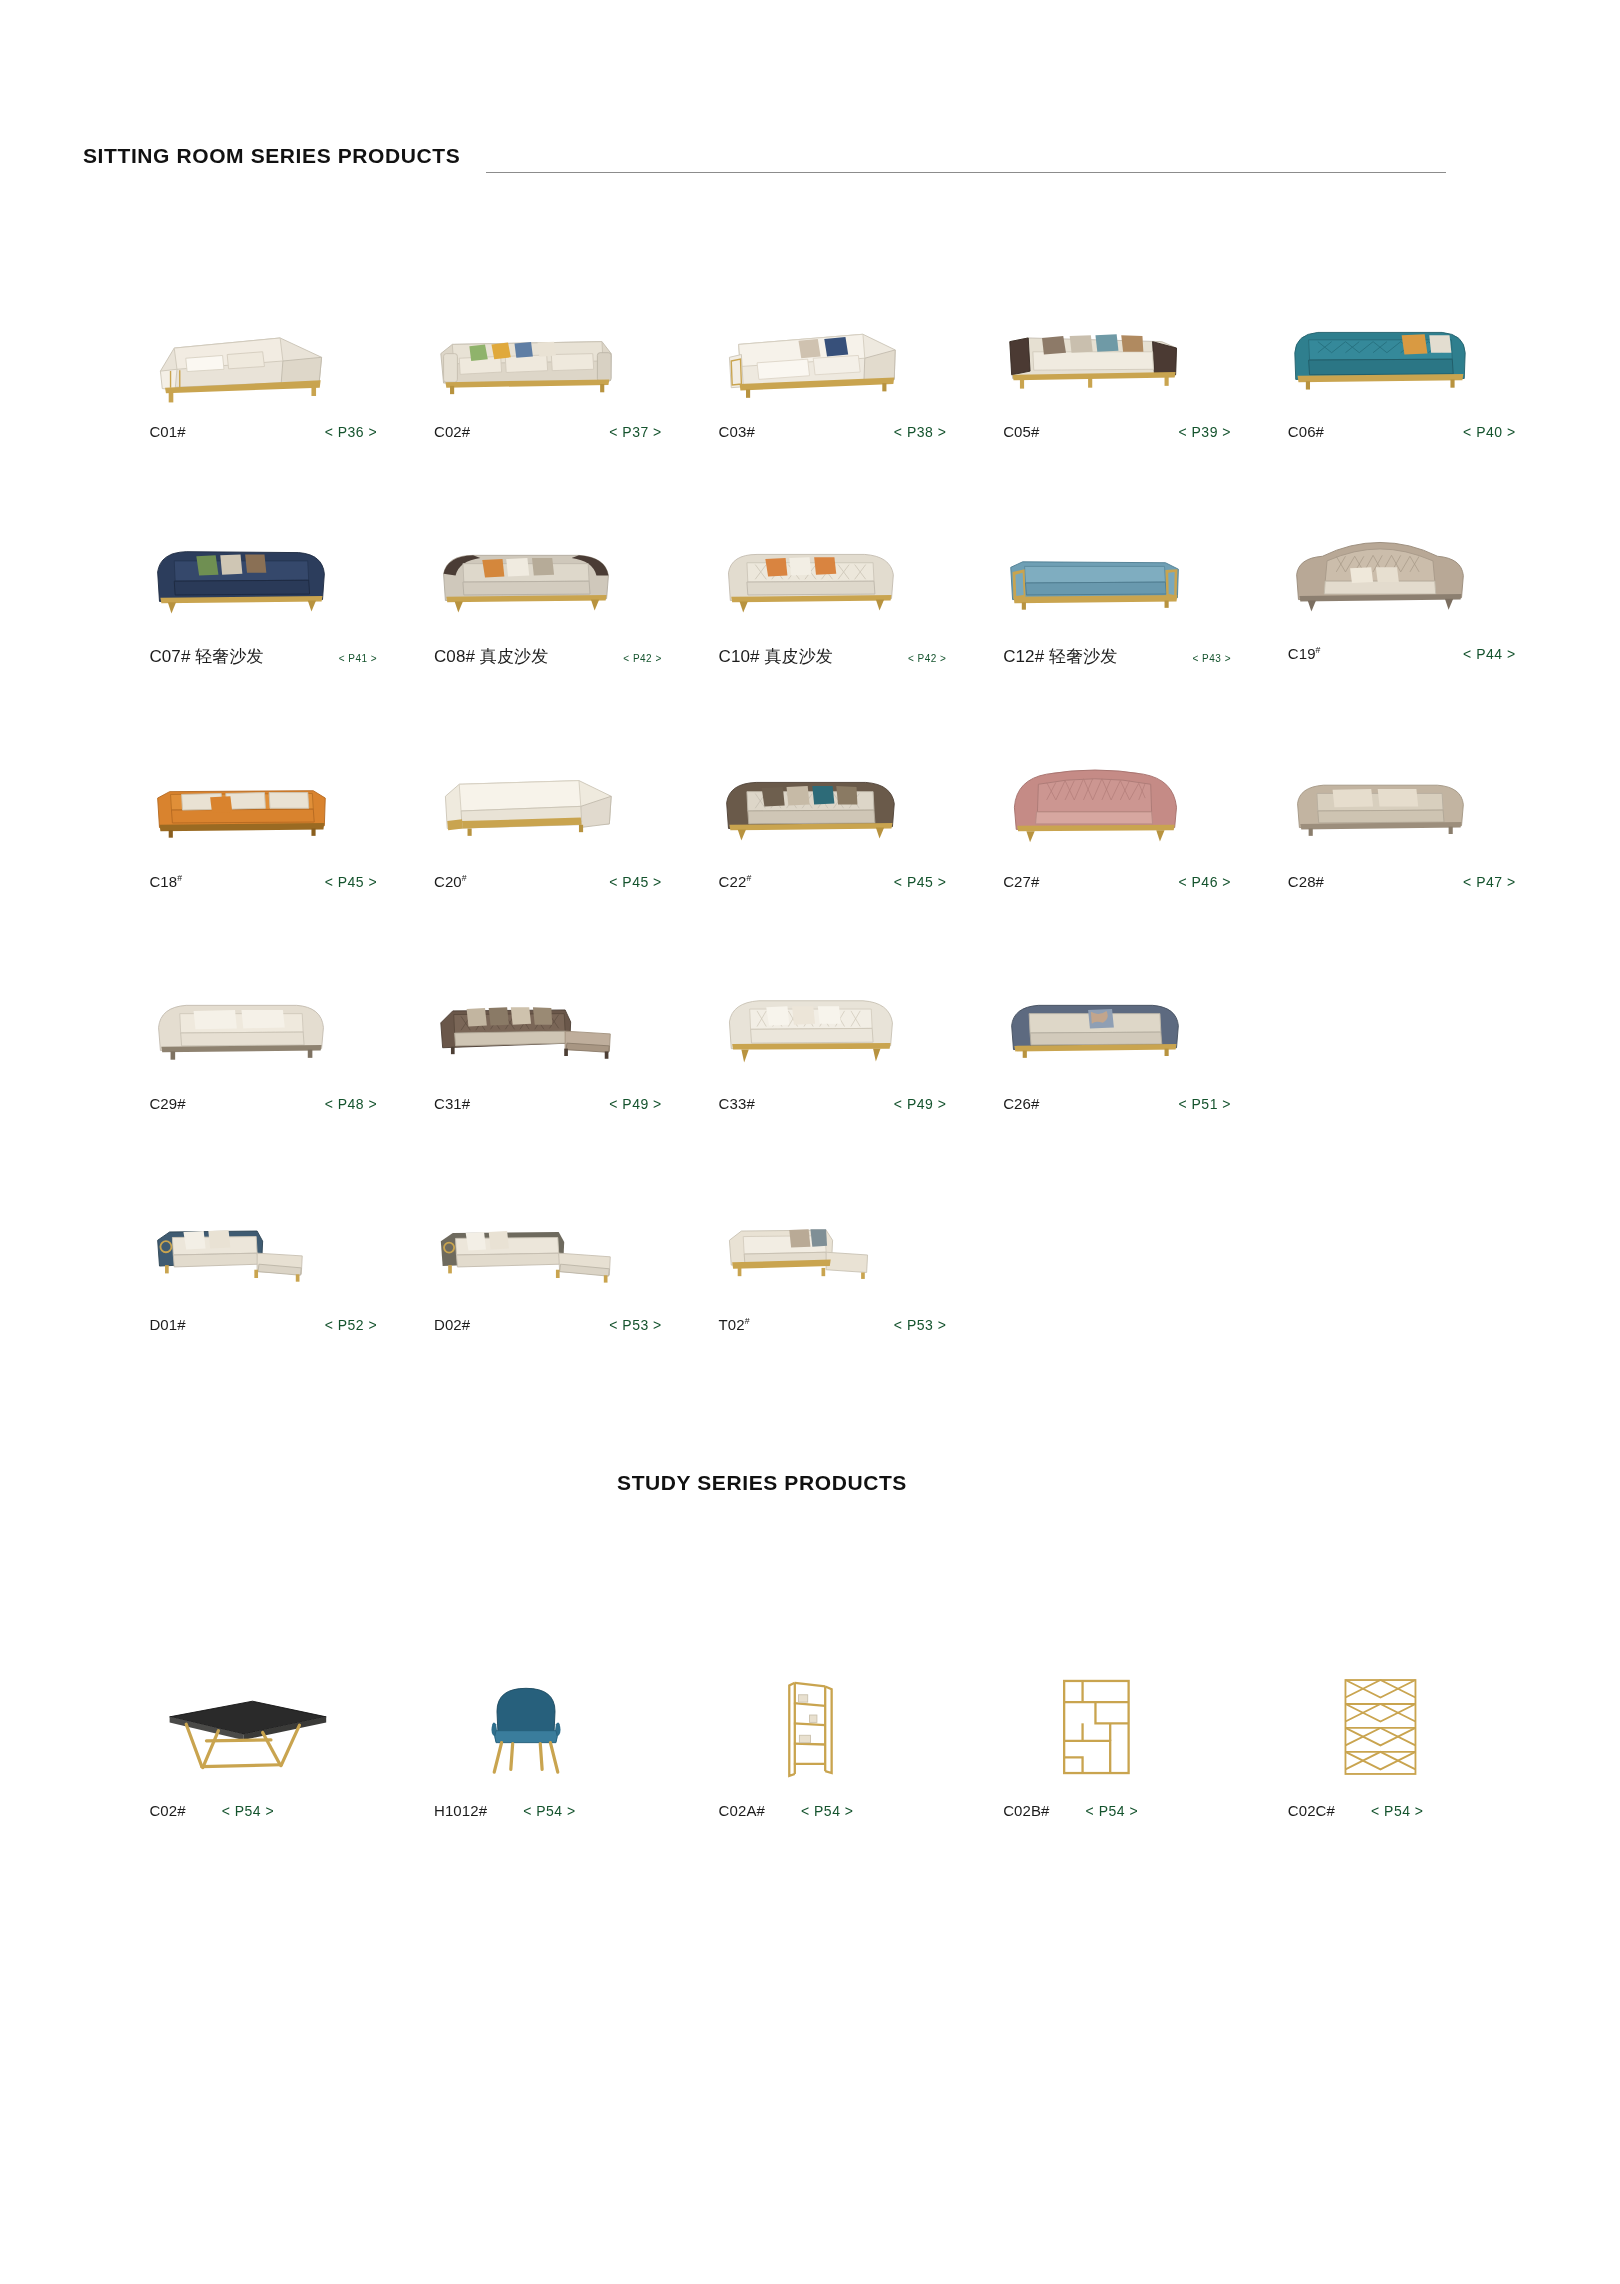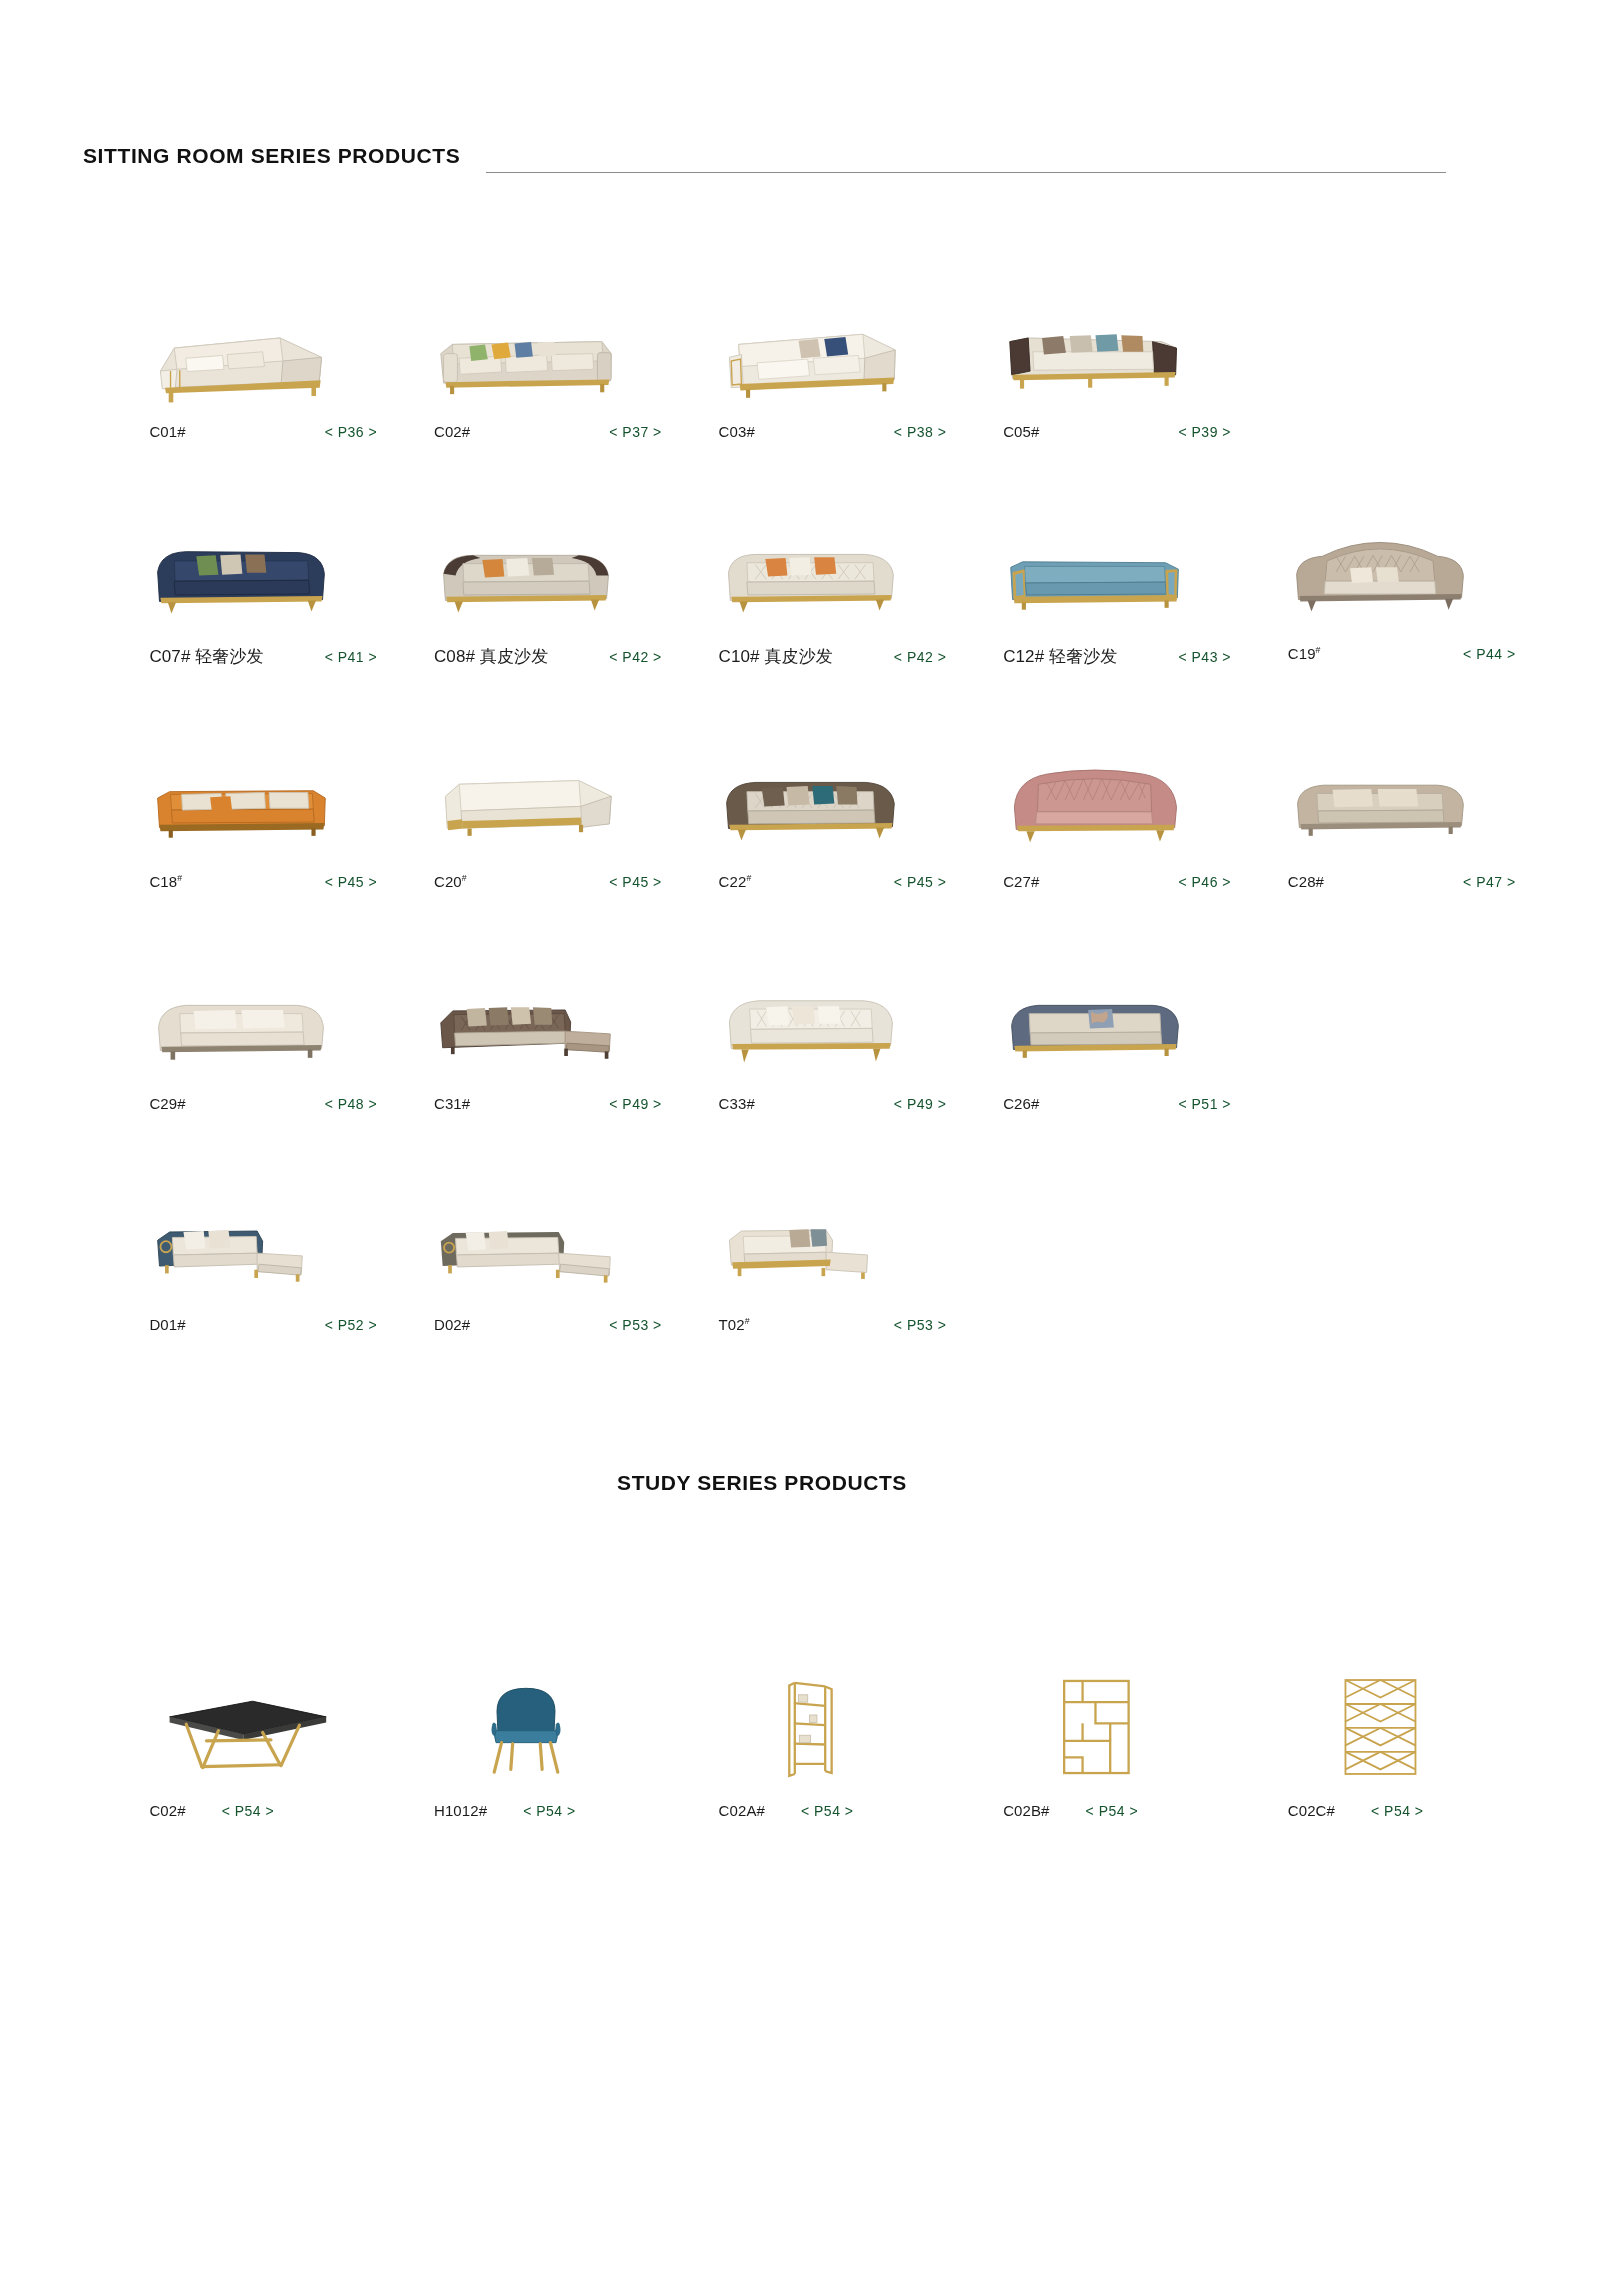--- a/index.html
+++ b/index.html
@@ -83,21 +83,21 @@
     margin-left: 44px;
   }
   .caption .code { font-size: 15px; }
   .caption .code sup { font-size: 8.7px; vertical-align: super; }
   .caption .page-ref {
     font-size: 14px;
     color: #14532d;
     letter-spacing: 0.5px;
   }
   .caption.wide .code { font-size: 17px; }
-  .caption.wide .page-ref { font-size: 14px; }
+  .caption.wide .page-ref { font-size: 10px; }
 
   .row-gap { height: 52px; }
 
   
   .study-grid .thumb { height: 152px; align-items: flex-end; }
   .study-grid .caption { justify-content: flex-start; }
   .study-grid .caption .page-ref { margin-left: 36px; }
 </style>
 </head>
 <body>
@@ -206,20 +206,44 @@
               <rect x="366" y="162" width="9" height="20" fill="#c9a44f"></rect>
             </g>
           </svg>
         </div>
         <div class="caption">
           <span class="code">C05#</span>
           <span class="page-ref">&lt; P39 &gt;</span>
         </div>
       </div>
 
+      <div class="cell">
+        <div class="thumb">
+          <svg width="198" height="106" viewBox="0 0 430 230">
+            <g>
+              <path d="M30 110 Q32 70 80 66 L350 66 Q398 70 400 110 L398 166 L32 168 Z" fill="#2f7f8e" stroke="#24616d" stroke-width="2"></path>
+              <path d="M60 82 L370 82 L372 124 L62 126 Z" fill="#35899a" stroke="#276b78" stroke-width="2"></path>
+              <g fill="none" stroke="#26707e" stroke-width="2">
+                <path d="M80 86 L110 110 L140 86 L170 110 L200 86 L230 110 L260 86 L290 110 L320 86 L350 110"></path>
+                <path d="M80 110 L110 86 M140 110 L170 86 M200 110 L230 86 M260 110 L290 86 M320 110 L350 86"></path>
+              </g>
+              <path d="M60 126 L372 124 L374 156 L62 158 Z" fill="#2b7685" stroke="#215c68" stroke-width="2"></path>
+              <path d="M262 72 L312 70 L318 112 L268 114 Z" fill="#d99a42"></path>
+              <path d="M322 72 L366 72 L370 110 L326 110 Z" fill="#e3ddd0"></path>
+              <path d="M36 160 L396 156 L394 170 L38 174 Z" fill="#c9a44f"></path>
+              <rect x="54" y="172" width="9" height="18" fill="#b8933f"></rect>
+              <rect x="368" y="168" width="9" height="18" fill="#b8933f"></rect>
+            </g>
+          </svg>
+        </div>
+        <div class="caption">
+          <span class="code">C06#</span>
+          <span class="page-ref">&lt; P40 &gt;</span>
+        </div>
+      </div>
     </div>
 
     <div class="row-gap"></div>
 
     <div class="grid">
       <div class="cell">
         <div class="thumb">
           <svg width="198" height="106" viewBox="0 0 430 230">
             <g>
               <path d="M34 104 Q40 62 96 60 L340 62 Q392 66 396 108 L392 164 L38 168 Z" fill="#2c3d5c" stroke="#1f2c43" stroke-width="2"></path>

